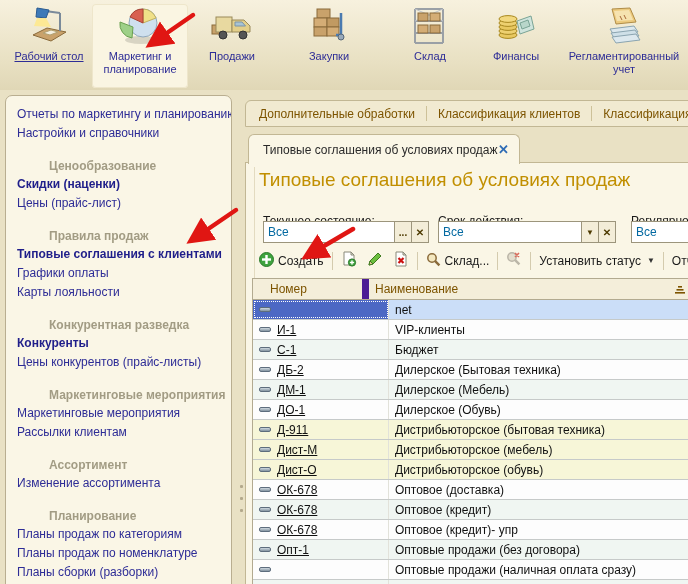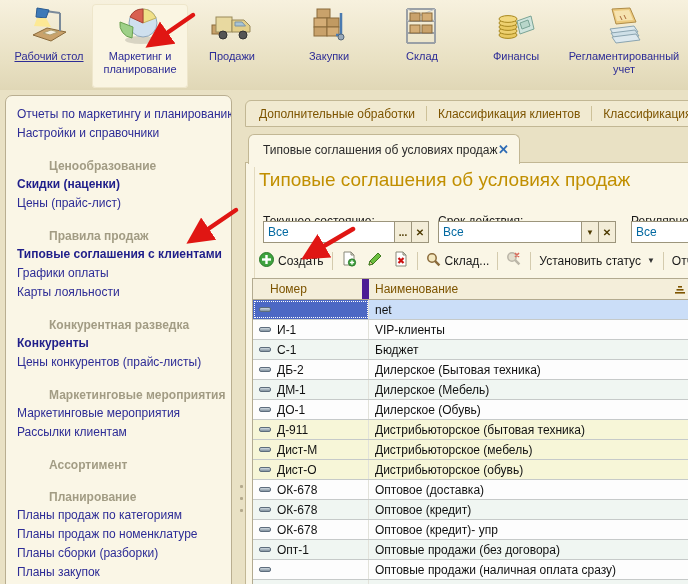--- a/index.html
+++ b/index.html
@@ -61,21 +61,21 @@
     border:1px solid #b2aa90;background:#fff;box-sizing:border-box;}
   .grid-header{height:20px;background:#f4eeda;border-bottom:1px solid #b2aa90;
     display:flex;font-size:12px;color:#7d5400;position:relative;}
   .gh-cell{display:flex;align-items:center;padding-left:17px;box-sizing:border-box;cursor:pointer;}
   .gh-num{width:116px;border-right:7px solid #4c1d95;padding-left:17px;}
   .gh-name{flex:1;padding-left:6px;}
   .sort-ico{position:absolute;right:8px;top:5px;cursor:pointer;}
   .grid-row{height:19px;display:flex;border-bottom:1px solid #c6cac9;font-size:12px;color:#111;cursor:pointer;background:#fdfdfd;}
   .grid-row.alt{background:#f0f6f2;}
   .grid-row.yellow{background:#f7f6d8;}
-  .cell-num{width:116px;display:flex;align-items:center;gap:6px;padding-left:6px;box-sizing:border-box;border-right:1px solid #e2e2da;}
+  .cell-num{width:136px;display:flex;align-items:center;gap:6px;padding-left:6px;box-sizing:border-box;border-right:1px solid #e2e2da;text-decoration:underline;}
   .cell-name{flex:1;display:flex;align-items:center;padding-left:6px;box-sizing:border-box;}
   .row-ico{width:12px;height:5px;border-radius:2px;flex:none;
     background:linear-gradient(#cfd9e0,#82929f);border:1px solid #5d6d7d;box-sizing:border-box;}
   .grid-row.selected .cell-num{background:#4c68c4;outline:1px dotted #fff;outline-offset:-2px;}
   .grid-row.selected .cell-name{background:#cbdef8;}
   
   .arrow-overlay{position:absolute;left:0;top:0;width:688px;height:584px;pointer-events:none;z-index:9;}
 </style>
 </head>
 <body>
@@ -126,21 +126,21 @@
           <rect x="9" y="13" width="13" height="9" fill="#d4ad76" stroke="#8a6a3a"></rect>
           <rect x="22" y="13" width="12" height="9" fill="#c19a62" stroke="#8a6a3a"></rect>
           <rect x="9" y="22" width="13" height="9" fill="#c9a26b" stroke="#8a6a3a"></rect>
           <rect x="22" y="22" width="12" height="9" fill="#d4ad76" stroke="#8a6a3a"></rect>
           <path d="M36 8 v22 h-5" fill="none" stroke="#4a7ab0" stroke-width="2.5"></path>
           <circle cx="36" cy="32" r="3" fill="#9ab" stroke="#567"></circle>
         </svg>
       </div>
       <div class="topnav-label">Закупки</div>
     </div>
-    <div class="topnav-item" style="left: 386px; width: 72px;">
+    <div class="topnav-item" style="left: 394px; width: 72px;">
       <div class="topnav-icon">
         <svg width="46" height="44" viewBox="0 0 46 44">
           <path d="M8 4 h28 M8 4 v34 M36 4 v34 M8 16 h28 M8 28 h28 M8 38 h28" stroke="#9aa0a6" stroke-width="2" fill="none"></path>
           <path d="M8 4 L36 16 M36 4 L8 16" stroke="#c0c4c8" stroke-width="1"></path>
           <rect x="11" y="8" width="10" height="8" fill="#c9a26b" stroke="#8a6a3a"></rect>
           <rect x="23" y="8" width="10" height="8" fill="#d4ad76" stroke="#8a6a3a"></rect>
           <rect x="11" y="20" width="10" height="8" fill="#d4ad76" stroke="#8a6a3a"></rect>
           <rect x="23" y="20" width="10" height="8" fill="#c9a26b" stroke="#8a6a3a"></rect>
         </svg>
       </div>
@@ -189,20 +189,21 @@
     <div class="sb-link bold indent">Типовые соглашения с клиентами</div>
     <div class="sb-link indent">Графики оплаты</div>
     <div class="sb-link indent">Карты лояльности</div>
     <div class="sb-header">Конкурентная разведка</div>
     <div class="sb-link bold indent">Конкуренты</div>
     <div class="sb-link indent">Цены конкурентов (прайс-листы)</div>
     <div class="sb-header">Маркетинговые мероприятия</div>
     <div class="sb-link indent">Маркетинговые мероприятия</div>
     <div class="sb-link indent">Рассылки клиентам</div>
     <div class="sb-header">Ассортимент</div>
+    <div class="sb-link indent">Изменение ассортимента</div>
     <div class="sb-header">Планирование</div>
     <div class="sb-link indent">Планы продаж по категориям</div>
     <div class="sb-link indent">Планы продаж по номенклатуре</div>
     <div class="sb-link indent">Планы сборки (разборки)</div>
     <div class="sb-link indent">Планы закупок</div>
   </div>
 
 <div class="splitter-grip" style="top:476px;">
   <div class="grip-dot"></div>
   <div class="grip-dot"></div>

